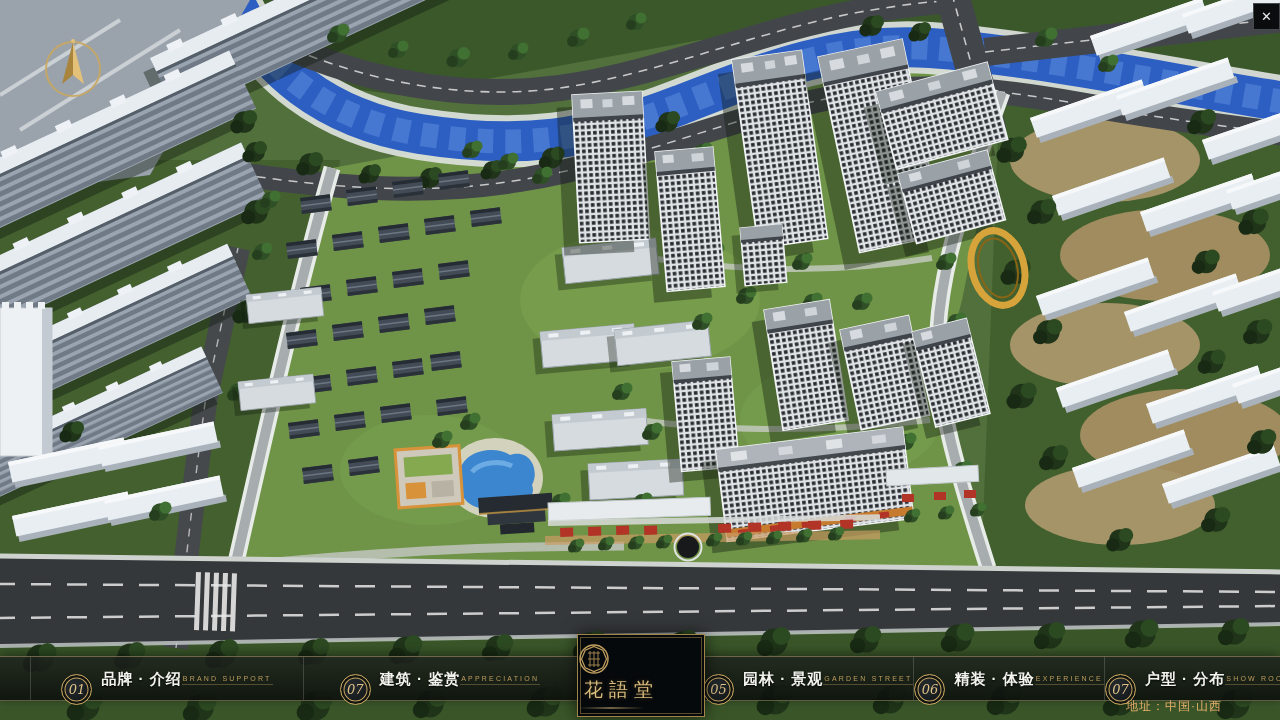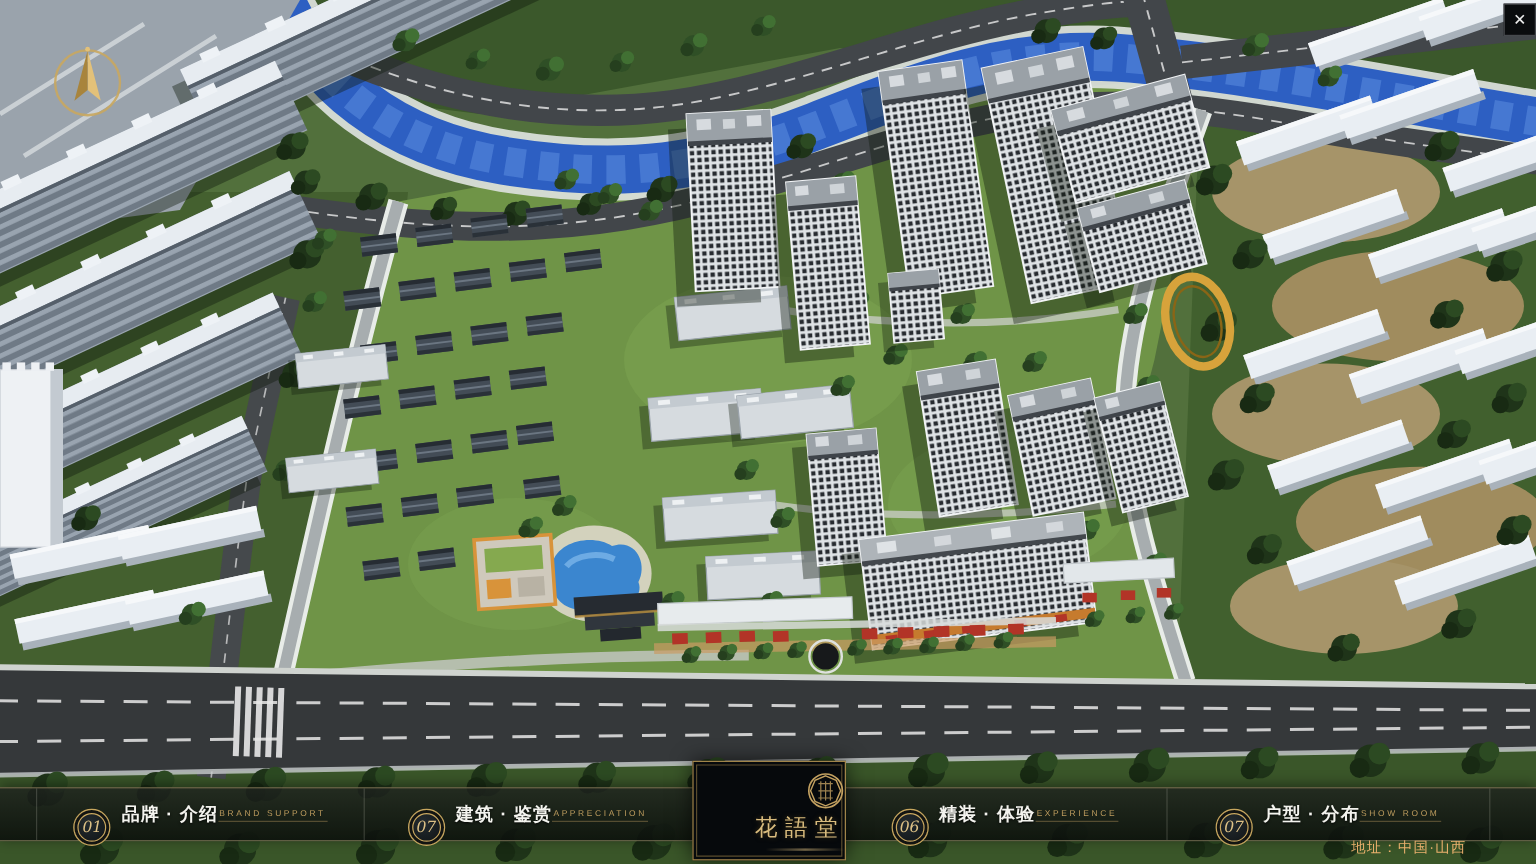--- a/index.html
+++ b/index.html
@@ -30,21 +30,21 @@
           line-height:1.05;text-shadow:0 1px 2px rgba(0,0,0,.85);white-space:nowrap;}
   .nav-en{font-size:7px;color:#bd9c5e;letter-spacing:2.2px;margin-top:2px;
           padding:0 1px 2px 1px;border-bottom:1px solid rgba(189,156,94,.38);
           white-space:nowrap;transform:translateY(0);}
 
   
   .logo-panel{position:absolute;left:577px;top:634px;width:126px;height:81px;
               background:#06090c;border:1px solid #a08449;
               box-shadow:inset 0 0 0 2px #06090c,inset 0 0 0 3px rgba(160,132,73,.55),
                          0 0 16px rgba(0,0,0,.65);
-              display:flex;flex-direction:column;align-items:flex-end;justify-content:center;}
+              display:flex;flex-direction:column;align-items:flex-start;justify-content:center;}
   .logo-title{font-family:"DejaVu Serif","Liberation Serif",serif;font-size:19px;
               color:#d9bc7e;letter-spacing:6px;padding-left:6px;margin-top:2px;
               text-shadow:0 0 4px rgba(120,90,30,.5);}
   .logo-sub{width:66px;height:2px;margin-top:4px;
             background:linear-gradient(90deg,transparent,rgba(217,188,126,.5),transparent);}
 
   
   .close-btn{position:absolute;left:1253px;top:3px;width:25px;height:25px;
              background:#0a0c0e;border:1px solid #46494d;color:#ececec;
              display:flex;align-items:center;justify-content:center;
@@ -547,20 +547,29 @@
           </div>
         <div class="nav-text">
           <div class="nav-cn">建筑 · 鉴赏</div>
           <div class="nav-en">APPRECIATION</div>
         </div>
       </div>
     </div>
     <div class="nav-group right">
       <div class="nav-item">
         <div class="badge">
+            <span>05</span>
+          </div>
+        <div class="nav-text">
+          <div class="nav-cn">园林 · 景观</div>
+          <div class="nav-en">GARDEN STREET</div>
+        </div>
+      </div>
+      <div class="nav-item">
+        <div class="badge">
             <span>06</span>
           </div>
         <div class="nav-text">
           <div class="nav-cn">精装 · 体验</div>
           <div class="nav-en">EXPERIENCE</div>
         </div>
       </div>
       <div class="nav-item">
         <div class="badge">
             <span>07</span>

